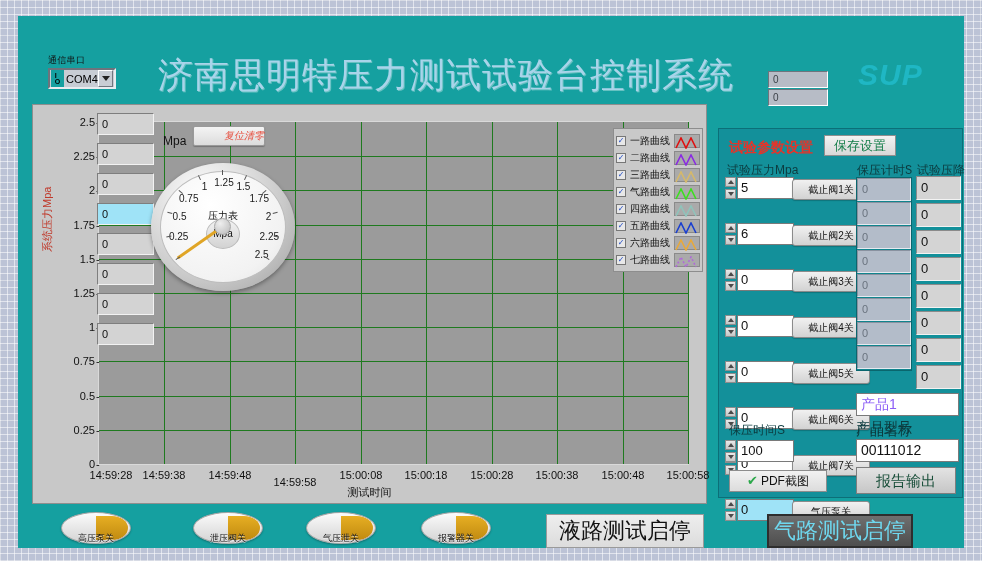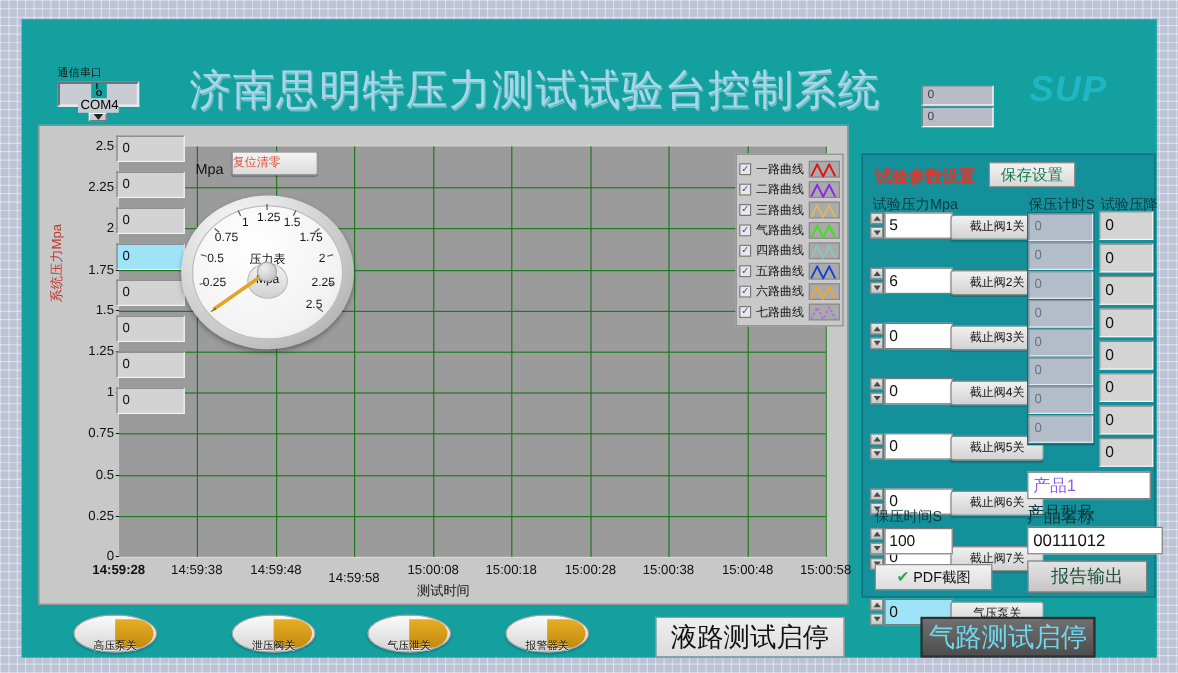--- a/index.html
+++ b/index.html
@@ -24,21 +24,21 @@
     position:absolute;left:18px;top:16px;width:946px;height:532px;
     background:#15a0a0;
   }
   .abs{position:absolute;}
 
   
   #com-label{left:30px;top:38px;font-size:9px;color:#111;letter-spacing:.3px;}
   #com-box{
     left:30px;top:52px;width:68px;height:21px;
     background:#c8cdd4;border:2px solid #6d737c;border-right-color:#e9ecef;border-bottom-color:#e9ecef;
-    box-sizing:border-box;display:flex;align-items:center;flex-direction:column;
+    box-sizing:border-box;display:flex;align-items:center;
   }
   #com-icon{width:13px;height:17px;margin-left:1px;background:#15a0a0;color:#000;font-size:7px;
     display:flex;align-items:center;justify-content:center;line-height:6px;font-weight:bold;}
   #com-value{flex:1;font-size:11px;color:#000;padding-left:2px;background:#c8cdd4;}
   #com-arrow{width:15px;height:17px;margin-right:1px;background:#c8cdd4;border:1px solid #fff;
     border-right-color:#70767e;border-bottom-color:#70767e;box-sizing:border-box;
     display:flex;align-items:center;justify-content:center;}
   #com-arrow:after{content:"";border-left:4px solid transparent;border-right:4px solid transparent;border-top:5px solid #222;}
 
   #app-title{
@@ -84,22 +84,23 @@
     width:57px;height:22px;margin-bottom:8px;
     background:#d3d3d3;border:1px solid #7e7e7e;border-right-color:#f2f2f2;border-bottom-color:#f2f2f2;
     box-sizing:border-box;font-size:11px;color:#111;padding-left:4px;line-height:20px;
   }
   .ind.active{background:#9fe3f7;}
   #mpa-unit{left:145px;top:118px;font-size:12px;color:#111;}
 
   #reset-btn{
     left:175px;top:110px;width:72px;height:20px;
     background:linear-gradient(#f4f4f4,#dcdcdc);border:1px solid #9a9a9a;border-radius:2px;
-    box-sizing:border-box;font-size:10px;color:#e74c3c;text-align:left;line-height:18px;
+    box-sizing:border-box;font-size:10px;color:#e74c3c;text-align:right;line-height:18px;
     box-shadow:0 1px 1px rgba(0,0,0,.25);
+    font-style:italic;
   }
 
   
   #gauge{
     left:133px;top:147px;width:144px;height:128px;
   }
   #gauge-outer{
     position:absolute;left:0;top:0;width:144px;height:128px;border-radius:50%;
     background:radial-gradient(circle at 35% 25%,#fdfdfd,#c9c9c9 62%,#9e9e9e 100%);
     box-shadow:0 2px 4px rgba(0,0,0,.35);
@@ -188,21 +189,21 @@
     box-sizing:border-box;font-size:13px;color:#111;padding-left:4px;line-height:22px;margin-bottom:3px;
   }
 
   #lbl-prodname{position:absolute;left:137px;top:246px;font-size:14px;color:#0c3b3f;margin-top:47px;}
   #in-prodname{
     position:absolute;left:137px;top:264px;width:103px;height:23px;
     background:#fff;border:1px solid #7a7a7a;box-sizing:border-box;font-size:14px;color:#8b5cf6;padding-left:4px;line-height:21px;
   }
   #lbl-prodmodel{position:absolute;left:137px;top:290px;font-size:14px;color:#0c3b3f;}
   #in-prodmodel{
-    position:absolute;left:137px;top:310px;width:113px;height:23px;
+    position:absolute;left:137px;top:310px;width:103px;height:23px;
     background:#fff;border:1px solid #7a7a7a;box-sizing:border-box;font-size:14px;color:#111;padding-left:4px;line-height:21px;
   }
   #lbl-holdtime{position:absolute;left:10px;top:293px;font-size:12px;color:#0c3b3f;}
   #pdf-btn{
     position:absolute;left:10px;top:341px;width:98px;height:22px;
     background:linear-gradient(#f2f2f2,#dcdcdc);border:1px solid #8d8d8d;box-sizing:border-box;
     font-size:12px;color:#111;line-height:20px;display:flex;align-items:center;justify-content:center;
   }
   #pdf-check{color:#2ba84a;font-size:13px;font-weight:bold;margin-right:3px;}
   #report-btn{
@@ -274,21 +275,21 @@
         <div class="ytick" style="top: 171px;">1.25</div>
         <div class="hgrid" style="top: 205px;"></div>
         <div class="ytick" style="top: 205px;">1</div>
         <div class="hgrid" style="top: 239px;"></div>
         <div class="ytick" style="top: 239px;">0.75</div>
         <div class="hgrid" style="top: 274px;"></div>
         <div class="ytick" style="top: 274px;">0.5</div>
         <div class="hgrid" style="top: 308px;"></div>
         <div class="ytick" style="top: 308px;">0.25</div>
         <div class="ytick" style="top: 342px;">0</div>
-        <div class="xtick" style="left: 0px; font-weight: bold;">14:59:28</div>
+        <div class="xtick" style="left: 12px;">14:59:28</div>
         <div class="vgrid" style="left: 65px;"></div>
         <div class="xtick" style="left: 65px;">14:59:38</div>
         <div class="vgrid" style="left: 131px;"></div>
         <div class="xtick" style="left: 131px;">14:59:48</div>
         <div class="vgrid" style="left: 196px;"></div>
         <div class="xtick" style="left: 196px; margin-top: 12px;">14:59:58</div>
         <div class="vgrid" style="left: 262px;"></div>
         <div class="xtick" style="left: 262px;">15:00:08</div>
         <div class="vgrid" style="left: 327px;"></div>
         <div class="xtick" style="left: 327px;">15:00:18</div>

